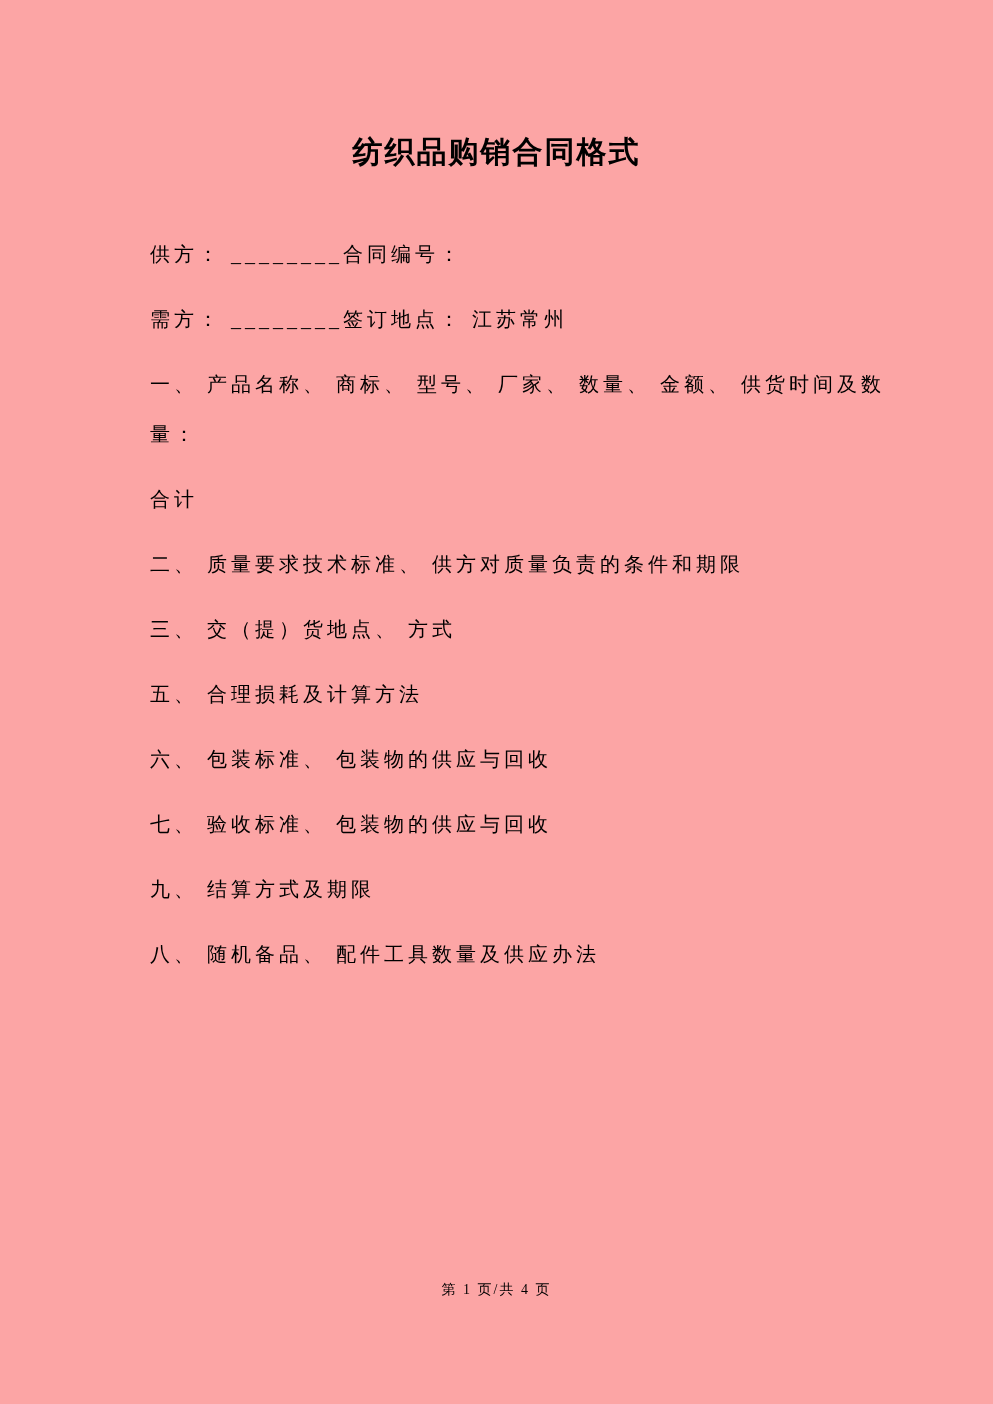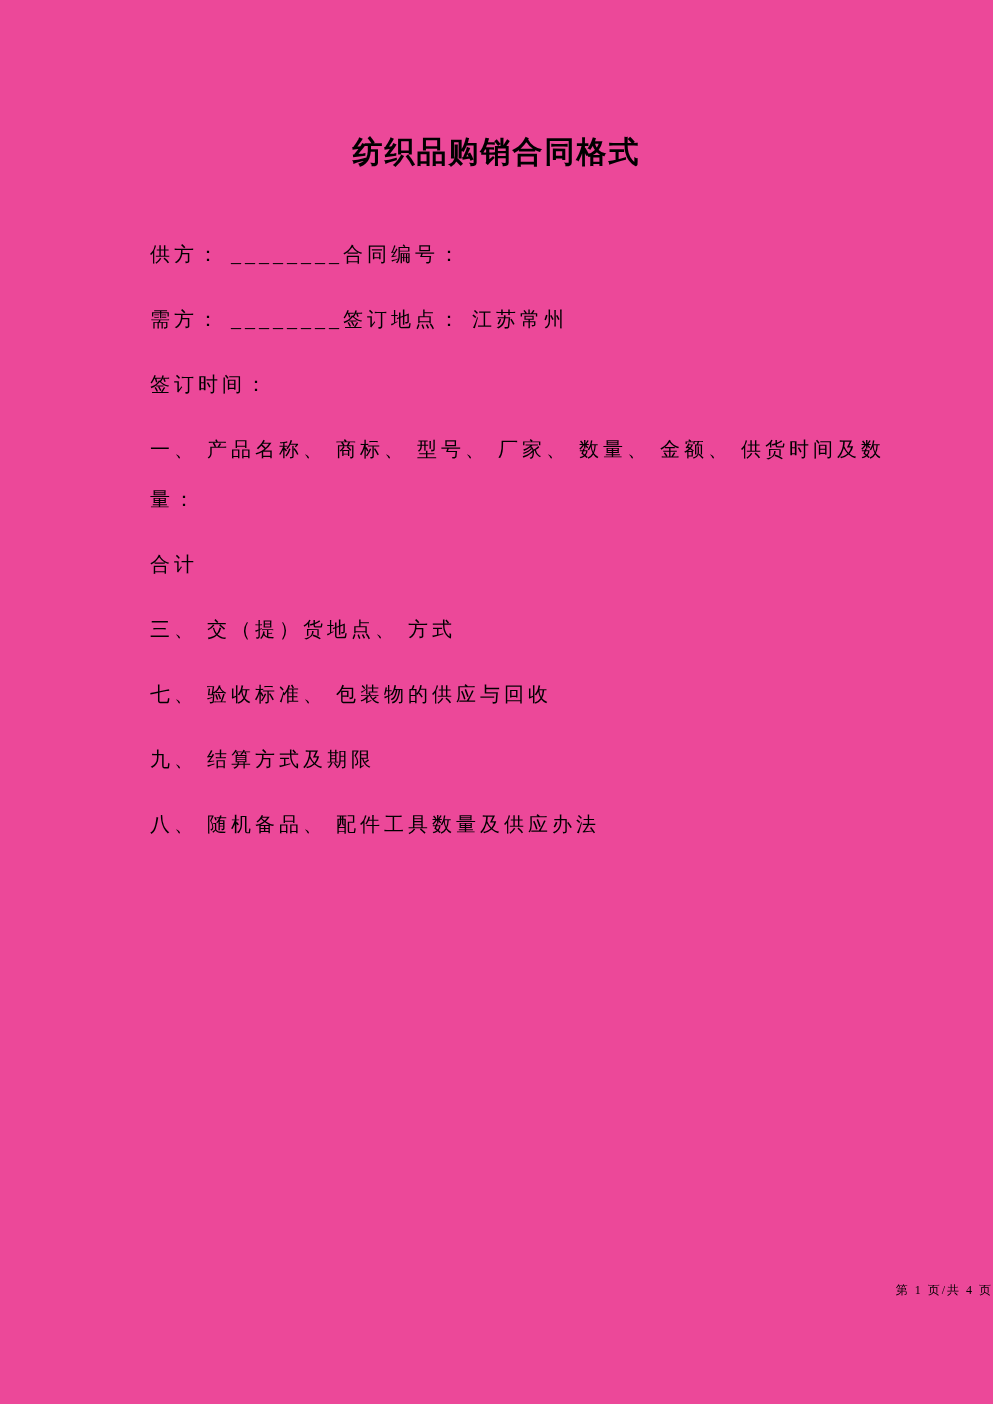--- a/index.html
+++ b/index.html
@@ -1,21 +1,21 @@
 <!DOCTYPE html>
 <html><head>
 <meta charset="utf-8">
 <style>
   html, body { margin: 0; padding: 0; background: #ffffff; }
   .page {
     position: relative;
     width: 993px;
     height: 1404px;
     margin: 0 auto;
-    background: #ec4899;
+    background: #fca5a5;
     color: #000000;
     font-family: "Liberation Serif", "DejaVu Serif", serif;
     overflow: hidden;
   }
   .title {
     margin: 0;
     padding-top: 130px;
     text-align: center;
     font-size: 30px;
     font-weight: bold;
@@ -35,42 +35,44 @@
     white-space: pre;
   }
   .line.wrap-next {
     margin-bottom: 0;
   }
   .footer {
     position: absolute;
     left: 0;
     top: 1280px;
     width: 100%;
-    text-align: right;
-    font-size: 12px;
+    text-align: center;
+    font-size: 14px;
     letter-spacing: 2px;
     line-height: 20px;
     white-space: pre;
   }
 </style>
 </head>
 <body>
 
 <div class="page">
 
   <h1 class="title">纺织品购销合同格式</h1>
 
   <div class="content">
     <p class="line">供方： ________合同编号：</p>
     <p class="line">需方： ________签订地点： 江苏常州</p>
-    <p class="line">签订时间：</p>
     <p class="line wrap-next">一、 产品名称、 商标、 型号、 厂家、 数量、 金额、 供货时间及数</p>
     <p class="line">量：</p>
     <p class="line">合计</p>
+    <p class="line">二、 质量要求技术标准、 供方对质量负责的条件和期限</p>
     <p class="line">三、 交（提）货地点、 方式</p>
+    <p class="line">五、 合理损耗及计算方法</p>
+    <p class="line">六、 包装标准、 包装物的供应与回收</p>
     <p class="line">七、 验收标准、 包装物的供应与回收</p>
     <p class="line">九、 结算方式及期限</p>
     <p class="line">八、 随机备品、 配件工具数量及供应办法</p>
   </div>
 
   <div class="footer">第 1 页/共 4 页</div>
 
 </div>
 
 </body></html>

